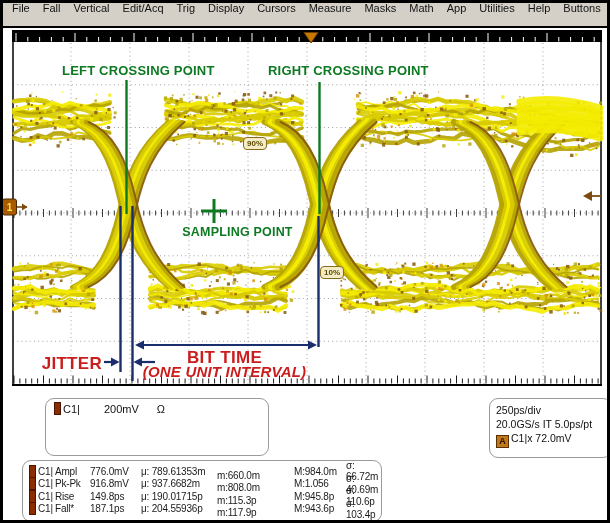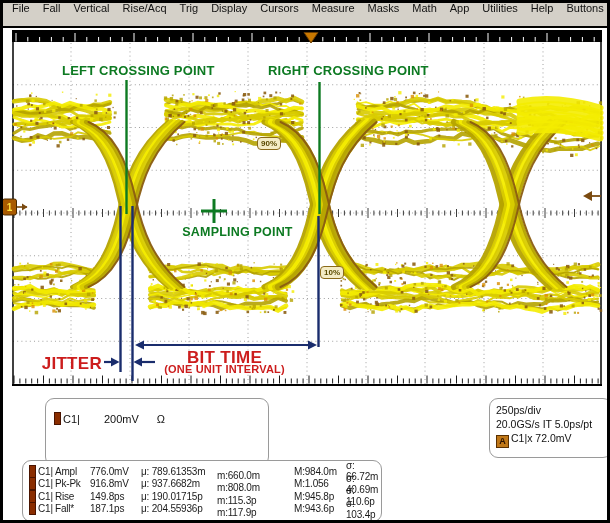--- a/index.html
+++ b/index.html
@@ -28,27 +28,27 @@
   .nfill{fill:var(--annotation-navy);}
   .chm-rect{fill:#a85a00;stroke:#4a2a00;stroke-width:1;}
   .chm-text{fill:#ffe23c;font:bold 10px "Liberation Sans",sans-serif;text-anchor:middle;}
   .chm-line{stroke:#7a4a10;stroke-width:1.6;}
   .tla{stroke:#7a4a10;stroke-width:1.8;}
   .tla-head{fill:#7a4a10;}
   
   .lbl{position:absolute;z-index:20;white-space:nowrap;font-weight:bold;}
   .lbl-green{color:var(--annotation-green);font-size:13px;letter-spacing:.2px;padding-left:20px;}
   .lbl-red{color:var(--annotation-red);font-size:17px;letter-spacing:.3px;}
-  .lbl-red-sm{color:var(--annotation-red);font-size:11px;letter-spacing:.2px;}
+  .lbl-red-sm{color:var(--annotation-red);font-size:15px;letter-spacing:.2px;font-style:italic;}
   .callout{position:absolute;z-index:20;background:#f4ecc6;border:1px solid #8a6a1a;border-radius:4px;
            font-size:8px;font-weight:bold;color:#5a4a00;padding:0 3px;line-height:11px;}
   
   .robox{position:absolute;background:#fff;border:1.5px solid #9a9a9a;border-radius:9px;z-index:20;
          font-size:11px;color:#111;}
-  .ch-box{left:45px;top:398px;width:214px;height:53px;padding:13px 0 0 8px;}
+  .ch-box{left:45px;top:398px;width:214px;height:53px;padding:3px 0 0 8px;}
   .tb-box{left:489px;top:398px;width:115px;height:54px;padding:4px 0 0 6px;line-height:14px;font-size:10.5px;}
   .meas-box{left:22px;top:460px;width:352px;height:56px;padding:4px 0 0 6px;}
   .chip{display:inline-block;width:5px;height:11px;background:var(--chip-maroon);
         border:1px solid #4a1400;vertical-align:-2px;margin-right:2px;}
   .achip{display:inline-block;width:11px;height:11px;background:#c07818;border:1px solid #5a3000;
          color:#2a1000;font-size:9px;font-weight:bold;text-align:center;line-height:11px;
          vertical-align:-2px;margin-right:2px;}
   .gap1{margin-left:24px;} .gap2{margin-left:18px;}
   .meas-row{display:flex;align-items:center;height:12.5px;font-size:10px;letter-spacing:-.2px;color:#1a1a1a;}
   .m-ch{width:17px;} .m-name{width:35px;} .m-val{width:51px;} .m-mean{width:76px;}
@@ -57,21 +57,21 @@
 </head>
 <body>
 
 <div class="page">
   <div class="outer-border"></div>
 
   <div class="menubar" id="menubar">
       <span class="menu-item">File</span>
       <span class="menu-item">Fall</span>
       <span class="menu-item">Vertical</span>
-      <span class="menu-item">Rise/Acq</span>
+      <span class="menu-item">Edit/Acq</span>
       <span class="menu-item">Trig</span>
       <span class="menu-item">Display</span>
       <span class="menu-item">Cursors</span>
       <span class="menu-item">Measure</span>
       <span class="menu-item">Masks</span>
       <span class="menu-item">Math</span>
       <span class="menu-item">App</span>
       <span class="menu-item">Utilities</span>
       <span class="menu-item">Help</span>
       <span class="menu-item">Buttons</span>
@@ -1490,21 +1490,21 @@
       <polygon class="tla-head" points="583,196 592,191 592,201"></polygon>
     </g>
   </svg>
 
   <div class="lbl lbl-green" style="left:42px;top:63px;">LEFT CROSSING POINT</div>
   <div class="lbl lbl-green" style="left:248px;top:63px;">RIGHT CROSSING POINT</div>
   <div class="lbl lbl-green" style="left:150px;top:225px;width:135px;text-align:center;font-size:12.5px;">SAMPLING POINT</div>
   <div class="lbl lbl-red" style="left:34px;top:354px;width:68px;text-align:right;">JITTER</div>
   <div class="lbl lbl-red" style="left:152px;top:348px;width:145px;text-align:center;">BIT TIME</div>
   <div class="lbl lbl-red-sm" style="left:142px;top:363px;width:165px;text-align:center;">(ONE UNIT INTERVAL)</div>
-  <div class="callout" style="left:257px;top:137px;">90%</div>
+  <div class="callout" style="left:243px;top:137px;">90%</div>
   <div class="callout" style="left:320px;top:266px;">10%</div>
 
   <div class="robox ch-box">
     <span class="chip"></span><span>C1|</span><span class="gap1">200mV</span><span class="gap2">Ω</span>
   </div>
 
   <div class="robox tb-box">
     <div>250ps/div</div>
     <div>20.0GS/s IT 5.0ps/pt</div>
     <div>

